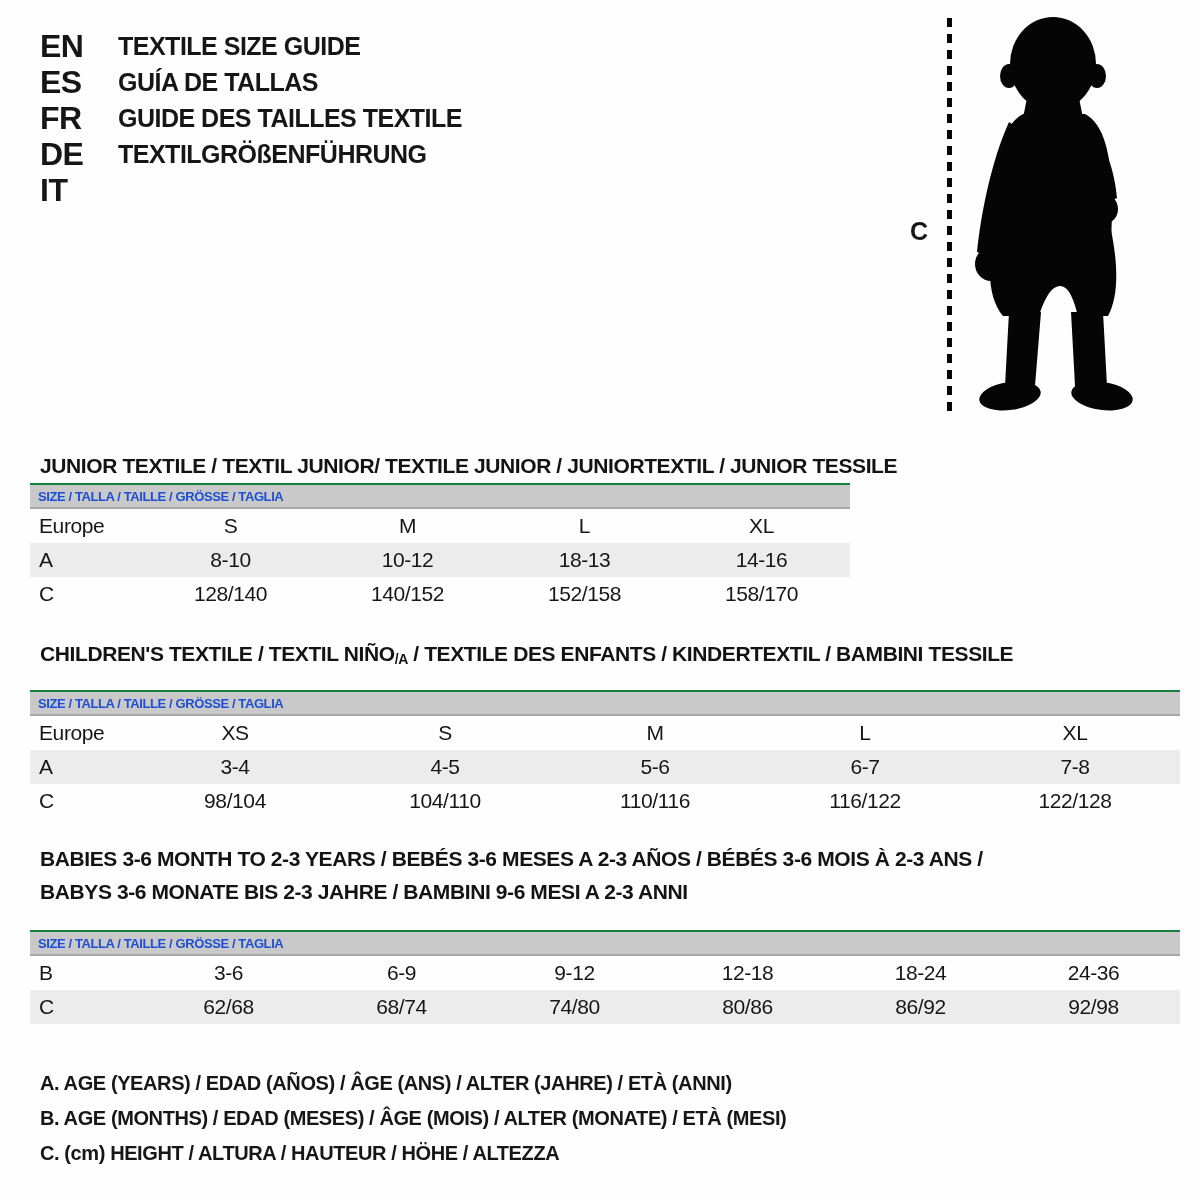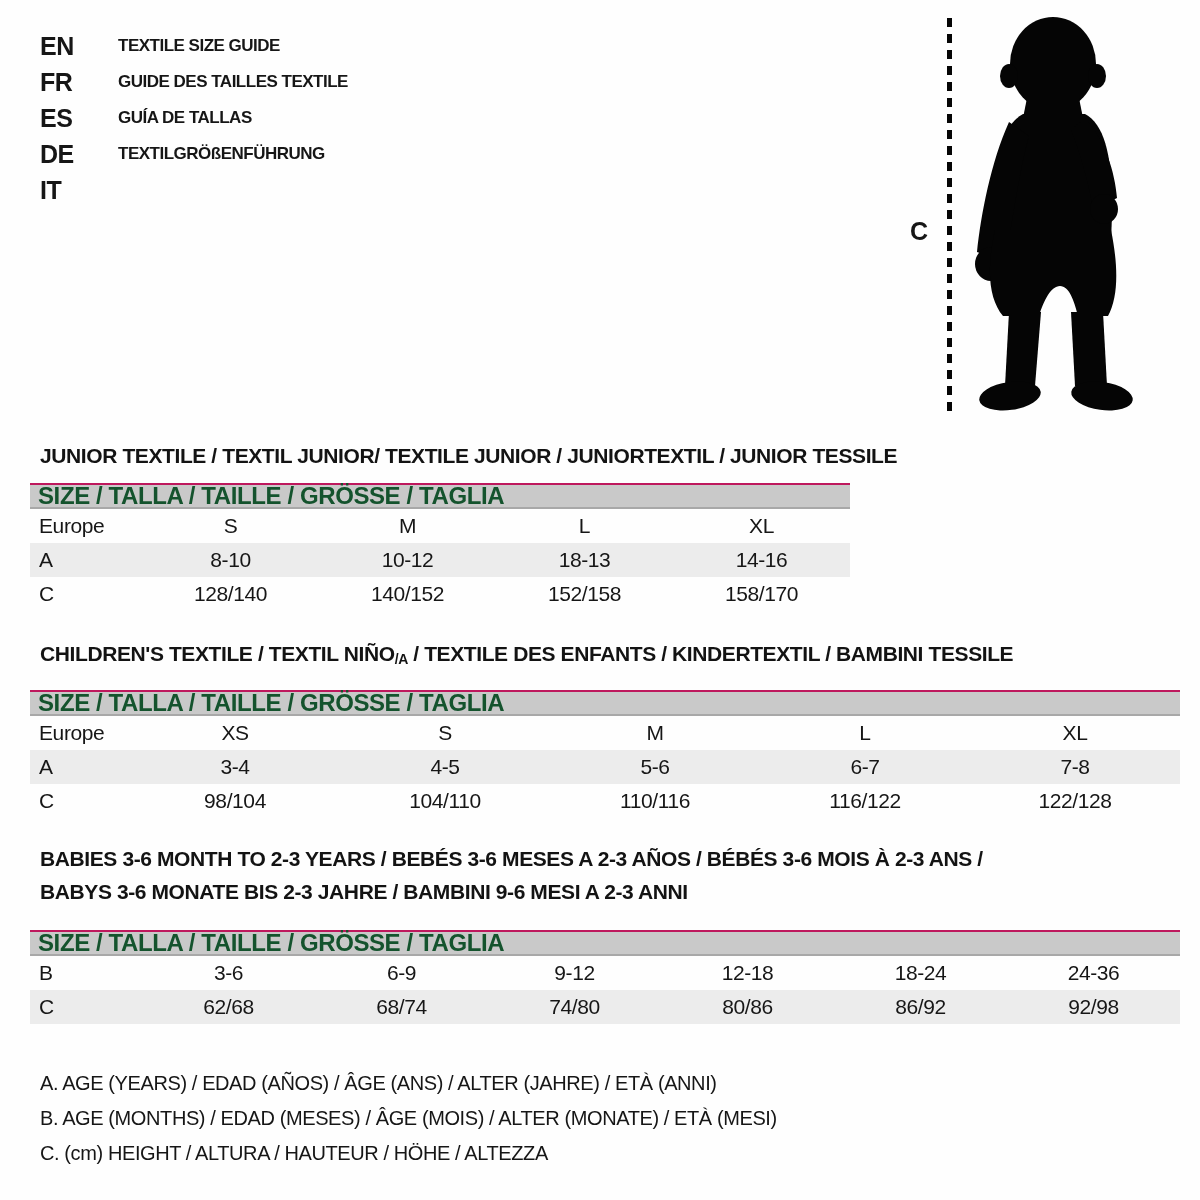--- a/index.html
+++ b/index.html
@@ -7,81 +7,81 @@
     width:1200px;height:1200px;position:relative;overflow:hidden;
     font-family:"Liberation Sans", sans-serif;
     color:#161616;
     -webkit-font-smoothing:antialiased;
   }
   .page{position:absolute;inset:0;background:#fefefe;}
 
   
   .lang-header{position:absolute;left:40px;top:28px;}
   .lang-row{display:flex;height:36px;align-items:center;}
-  .lang-code{width:78px;font-weight:bold;font-size:25px;letter-spacing:-0.5px;}
-  .lang-title{font-weight:bold;font-size:17px;letter-spacing:-0.5px;white-space:pre;}
+  .lang-code{width:78px;font-weight:bold;font-size:32px;letter-spacing:-0.5px;}
+  .lang-title{font-weight:bold;font-size:25px;letter-spacing:-0.5px;white-space:pre;}
 
   
   .figure-label{position:absolute;left:910px;top:217px;font-size:25px;font-weight:bold;}
   .dashed-line{
     position:absolute;left:947px;top:18px;width:5px;height:398px;
     background:repeating-linear-gradient(to bottom,#050505 0 9px,transparent 9px 16px);
   }
   .silhouette{position:absolute;left:963px;top:12px;width:184px;height:406px;}
 
   
   .section-title{
     position:absolute;left:40px;font-size:21px;font-weight:bold;
     letter-spacing:-0.4px;white-space:pre;color:#131313;
   }
   .title-sub{font-size:14px;font-weight:bold;vertical-align:-3px;letter-spacing:-0.4px;}
-  #sec1-title{top:444px;}
+  #sec1-title{top:454px;}
   #sec2-title{top:642px;}
   #sec3-title{top:842px;line-height:33px;}
 
   
   .size-table{position:absolute;left:30px;}
   #table1{top:483px;width:820px;}
   #table2{top:690px;width:1150px;}
   #table3{top:930px;width:1150px;}
   .size-bar{
     height:22px;background:#c9c9c9;
-    border-top:2px solid #be185d;border-bottom:2px solid #a8a8a8;
+    border-top:2px solid #15803d;border-bottom:2px solid #a8a8a8;
     display:flex;align-items:center;padding-left:8px;
-    font-weight:bold;font-size:24px;letter-spacing:-0.4px;color:#14532d;
+    font-weight:bold;font-size:13px;letter-spacing:-0.4px;color:#1d4ed8;
   }
   .trow{display:flex;height:34px;align-items:center;font-size:21px;letter-spacing:-0.4px;}
   .trow.shaded{background:#ececec;}
   .tlabel{padding-left:9px;box-sizing:border-box;text-align:left;}
   .tval{text-align:center;}
   #table1 .tlabel{width:112px;} #table1 .tval{width:177px;}
   #table2 .tlabel{width:100px;} #table2 .tval{width:210px;}
   #table3 .tlabel{width:112px;} #table3 .tval{width:173px;}
 
   
   .legend{position:absolute;left:40px;top:1066px;}
-  .legend-line{font-size:20px;font-weight:normal;letter-spacing:-0.4px;line-height:35px;white-space:pre;}
+  .legend-line{font-size:20px;font-weight:bold;letter-spacing:-0.4px;line-height:35px;white-space:pre;}
 </style>
 </head>
 <body>
 
 <div class="page">
 
   <div class="lang-header">
     <div class="lang-row">
       <span class="lang-code">EN</span>
       <span class="lang-title">TEXTILE SIZE GUIDE</span>
     </div>
     <div class="lang-row">
+      <span class="lang-code">ES</span>
+      <span class="lang-title">GUÍA DE TALLAS</span>
+    </div>
+    <div class="lang-row">
       <span class="lang-code">FR</span>
       <span class="lang-title">GUIDE DES TAILLES TEXTILE</span>
-    </div>
-    <div class="lang-row">
-      <span class="lang-code">ES</span>
-      <span class="lang-title">GUÍA DE TALLAS</span>
     </div>
     <div class="lang-row">
       <span class="lang-code">DE</span>
       <span class="lang-title">TEXTILGRÖßENFÜHRUNG</span>
     </div>
     <div class="lang-row">
       <span class="lang-code">IT</span>
     </div>
   </div>
 

